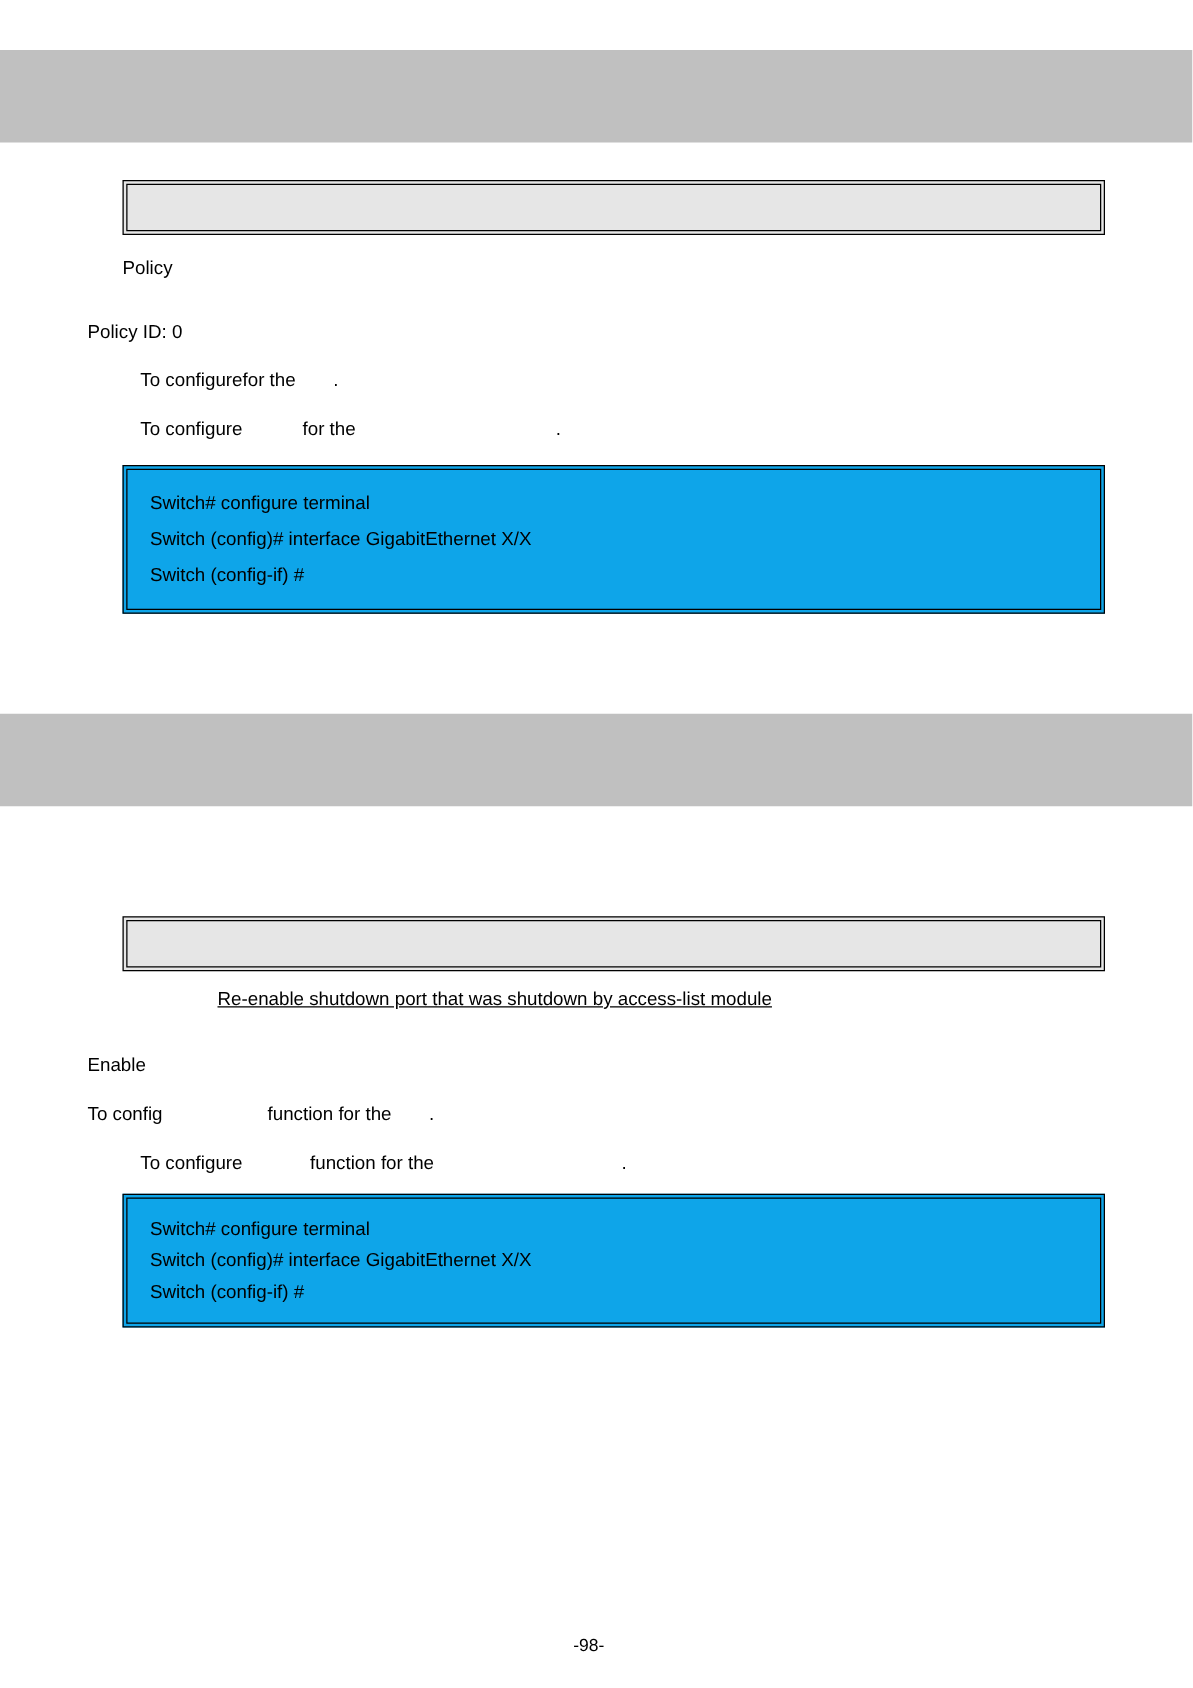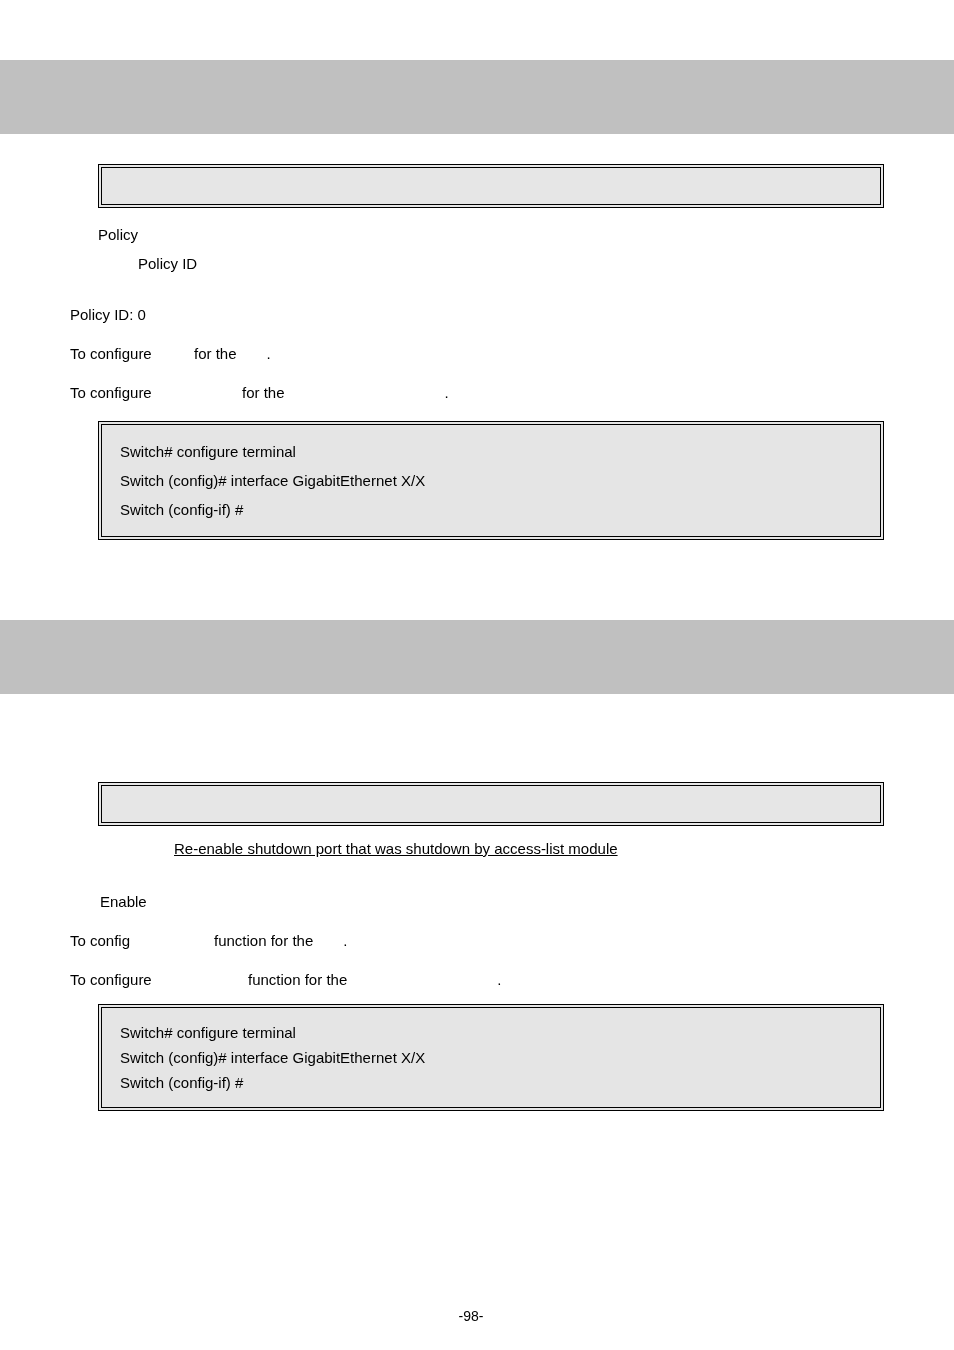--- a/index.html
+++ b/index.html
@@ -1,17 +1,17 @@
 <!DOCTYPE html>
 <html><head>
 <meta charset="utf-8">
 <style>
   * { margin: 0; padding: 0; box-sizing: border-box; }
   html, body { width: 954px; height: 1350px; background: #fff; font-family: Arial, Helvetica, sans-serif; font-size: 15px; color: #000; }
-  .page { width: 954px; height: 1350px; position: relative; padding: 60px 70px 0 70px; }
+  .page { width: 954px; height: 1350px; position: relative; padding: 40px 70px 0 70px; }
 
   .section-header {
     background: #c0c0c0;
     height: 74px;
     margin-left: -70px;
     margin-right: -70px;
     width: 954px;
   }
 
   .syntax-box {
@@ -24,53 +24,50 @@
   .param-block { margin-left: 28px; }
   .param-line { display: flex; padding: 6px 0; }
   .param-label { width: 110px; }
   .param-desc { }
   .param-line.sub .param-label { width: 150px; padding-left: 40px; }
 
   .subhead-row { margin-top: 28px; }
   .default-line { }
 
   .usage-row { margin-top: 22px; display: flex; align-items: baseline; }
-  .usage-row .lead { width: 124px; }
+  .usage-row .lead { width: 124px; text-align: right; }
 
   .example-box {
     border: 4px double #000;
-    background: #e5e5e5;
+    background: #0ea5e9;
     margin: 20px 0 0 28px;
     padding: 12px 18px;
   }
   .example-box .line { padding: 6px 0; }
 
   .sp1 { height: 80px; }
   .sp-mid { height: 58px; }
 
   .desc-line { margin: 14px 0 0 104px; text-decoration: underline; }
-  .default-v { margin-top: 14px; margin-left: 30px; }
+  .default-v { margin-top: 14px; }
 
   .page-num { position: absolute; bottom: 26px; left: 0; right: 12px; text-align: center; font-size: 14px; }
 </style>
 </head>
 <body>
 <div class="page">
 
   <div class="section-header"></div>
 
   <div class="syntax-box"></div>
 
   <div class="param-block">
     <div class="param-line">
       <span class="param-label">Policy</span>
       <span class="param-desc"></span>
-    </div>
-    <div class="param-line sub">
-      <span class="param-label">Policy ID</span>
     </div>
   </div>
 
   <div class="subhead-row"></div>
   <div class="default-line">Policy ID: 0</div>
 
   <div class="usage-row">
     <span class="lead">To configure</span>
     <span>for the</span>
     <span style="width:30px"></span>

